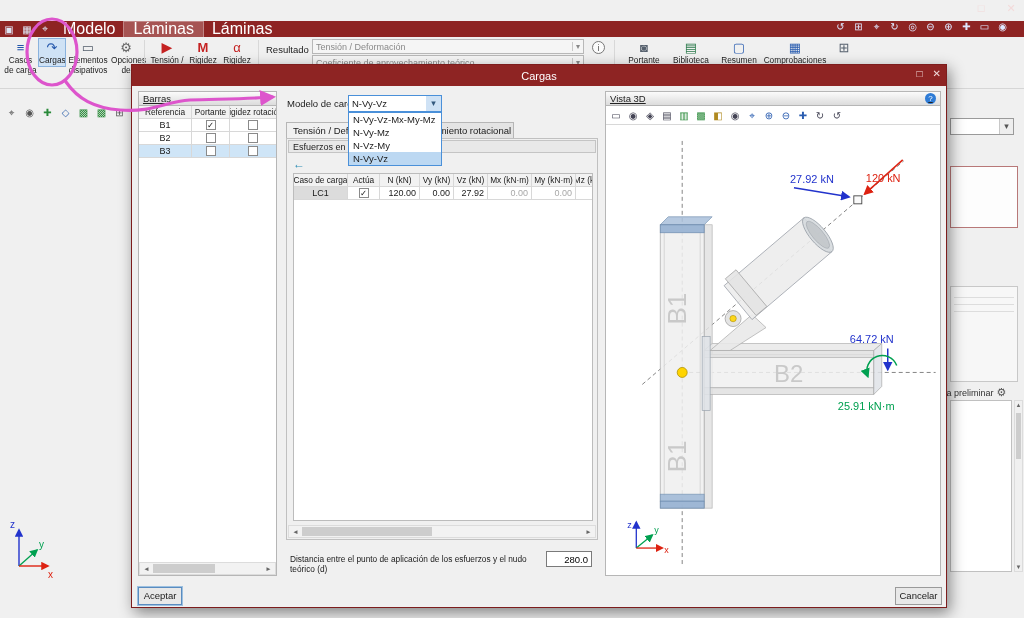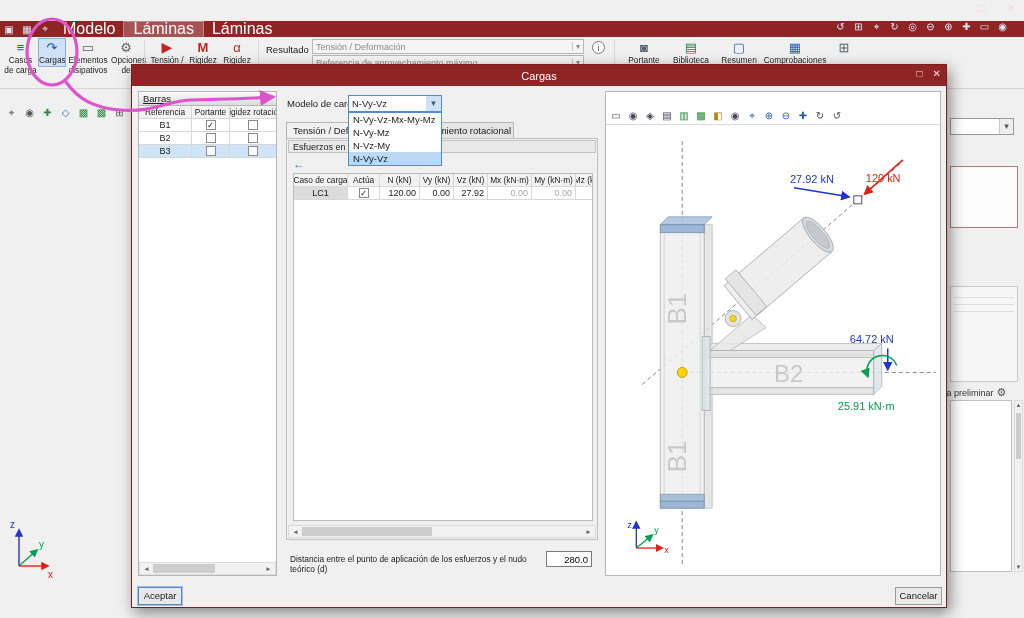--- a/index.html
+++ b/index.html
@@ -145,21 +145,21 @@
       <span class="tico" style="color:#c42222">α</span>
       <span class="tlbl">Rigidez</span>
     </div>
     <div class="tsep" style="left:258px;"></div>
     <span class="abs" style="left:266px;top:7px;font-size:9.5px;">Resultado</span>
     <div class="rescombo" style="left:312px;top:2px;width:272px;">
       <span>Tensión / Deformación</span>
       <span class="arr">▾</span>
     </div>
     <div class="rescombo" style="left:312px;top:18px;width:272px;">
-      <span>Referencia de aprovechamiento máximo</span>
+      <span>Coeficiente de aprovechamiento teórico</span>
       <span class="arr">▾</span>
     </div>
     <span class="infocirc" style="left:592px;top:4px;">i</span>
     <div class="tsep" style="left:614px;"></div>
     <div class="tbtn" style="left:622px;width:44px;">
       <span class="tico" style="color:#55606d">◙</span>
       <span class="tlbl">Portante</span>
     </div>
     <div class="tbtn" style="left:668px;width:46px;">
       <span class="tico" style="color:#2a7a4a">▤</span>
@@ -330,20 +330,24 @@
     <input class="dst-input" style="left: 414px; top: 486px;" value="280.0">
 
     <div class="ddlist" style="left:216px;top:47px;width:94px;">
       <div class="opt">N-Vy-Vz-Mx-My-Mz</div>
       <div class="opt">N-Vy-Mz</div>
       <div class="opt">N-Vz-My</div>
       <div class="opt hl">N-Vy-Vz</div>
     </div>
 
     <div class="panel" style="left:473px;top:26px;width:336px;height:485px;background:#fff;">
+      <div class="phdr">
+        <span>Vista 3D</span>
+        <span class="helpcirc">?</span>
+      </div>
       <div class="v3d-tools" style="left:2px;top:16px;">
         <span class="v3i">▭</span>
         <span class="v3i">◉</span>
         <span class="v3i">◈</span>
         <span class="v3i">▤</span>
         <span class="v3i">▥</span>
         <span class="v3i">▩</span>
         <span class="v3i">◧</span>
         <span class="v3i">◉</span>
         <span class="v3i">⌖</span>

